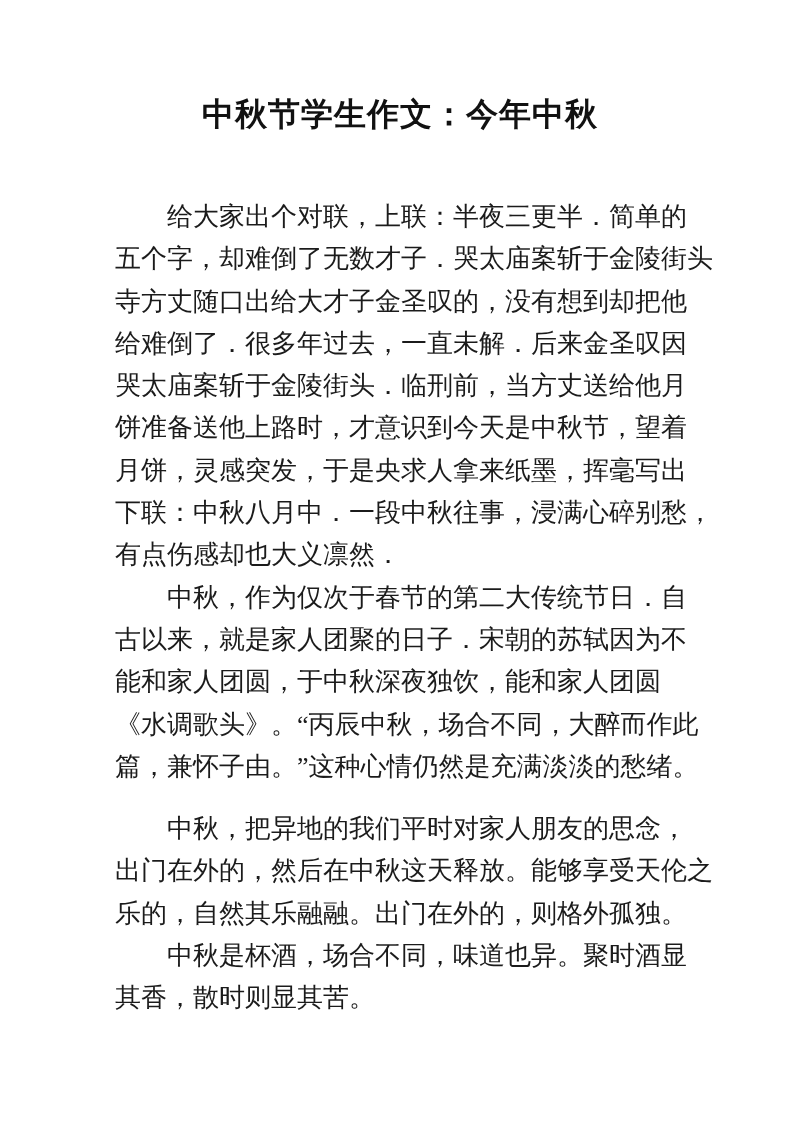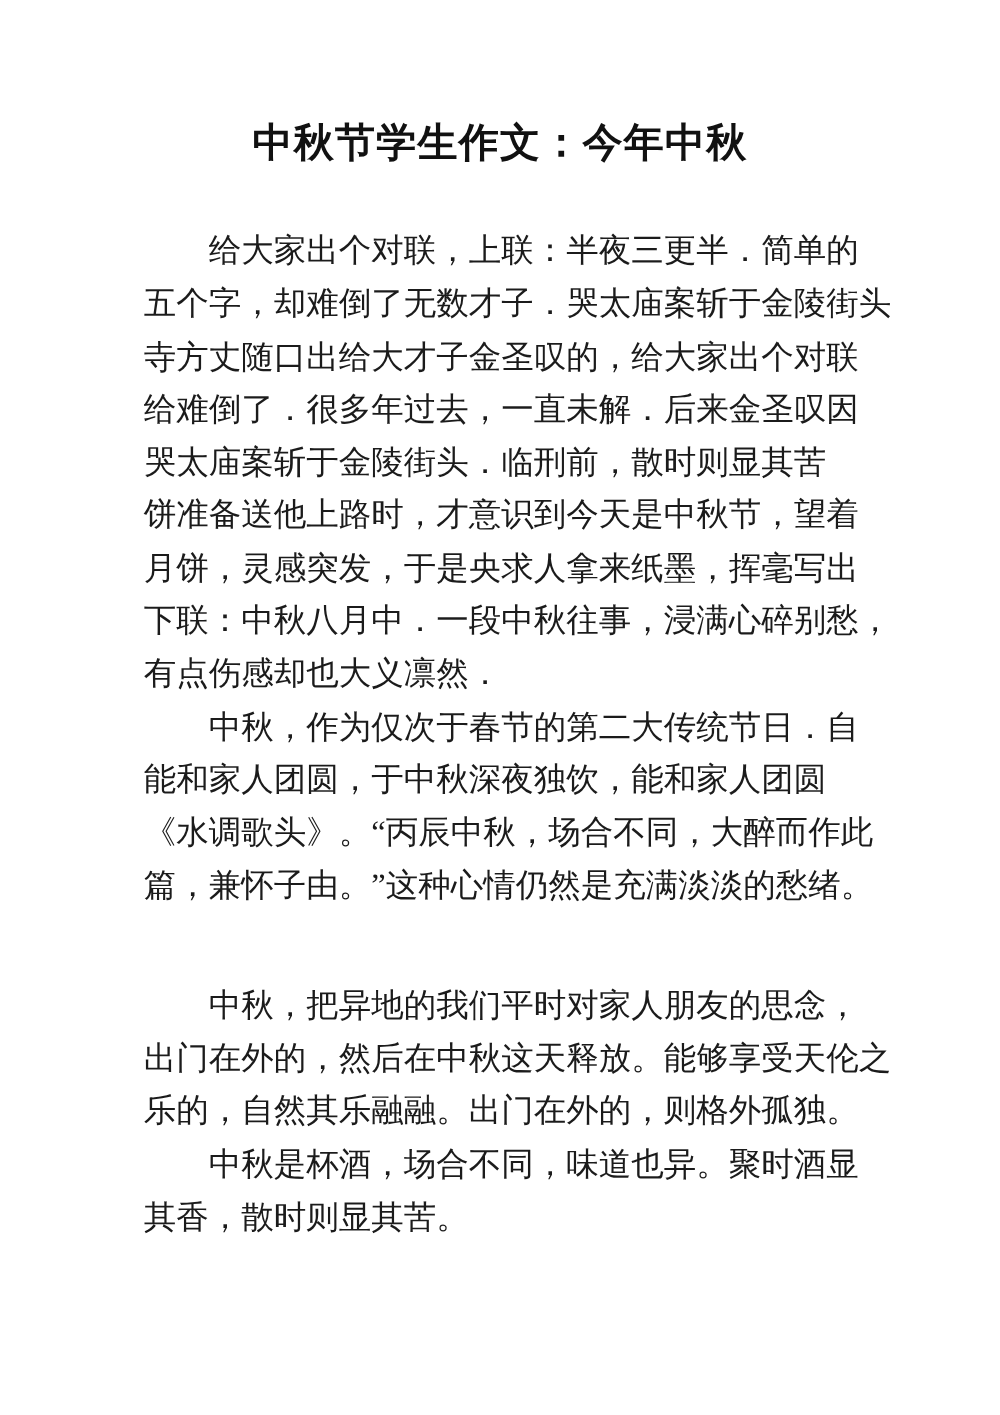--- a/index.html
+++ b/index.html
@@ -26,59 +26,60 @@
     font-family: "Liberation Sans", "DejaVu Sans", sans-serif;
     font-weight: 700;
     font-size: 32px;
     line-height: 44px;
     letter-spacing: 1px;
     color: #111111;
   }
   .essay-body {
     position: absolute;
     left: 115px;
-    top: 180px;
+    top: 196px;
     width: 572px;
     font-size: 26px;
     line-height: 42.3px;
   }
   .paragraph {
     margin: 0;
     padding: 0;
   }
   .paragraph.gap-before {
-    margin-top: 54px;
+    margin-top: 20px;
   }
   .line {
     white-space: nowrap;
     height: 42.3px;
   }
   .line.indent {
     text-indent: 52px;
   }
 </style>
 </head>
 <body>
 
 <div class="page">
   <h1 class="doc-title">中秋节学生作文：今年中秋</h1>
   <div class="essay-body">
       <div class="paragraph">
         <div class="line indent">给大家出个对联，上联：半夜三更半．简单的</div>
         <div class="line">五个字，却难倒了无数才子．哭太庙案斩于金陵街头</div>
-        <div class="line">寺方丈随口出给大才子金圣叹的，给大家出个对联</div>
+        <div class="line">寺方丈随口出给大才子金圣叹的，没有想到却把他</div>
         <div class="line">给难倒了．很多年过去，一直未解．后来金圣叹因</div>
-        <div class="line">哭太庙案斩于金陵街头．临刑前，散时则显其苦</div>
+        <div class="line">哭太庙案斩于金陵街头．临刑前，当方丈送给他月</div>
         <div class="line">饼准备送他上路时，才意识到今天是中秋节，望着</div>
         <div class="line">月饼，灵感突发，于是央求人拿来纸墨，挥毫写出</div>
         <div class="line">下联：中秋八月中．一段中秋往事，浸满心碎别愁，</div>
         <div class="line">有点伤感却也大义凛然．</div>
       </div>
       <div class="paragraph">
         <div class="line indent">中秋，作为仅次于春节的第二大传统节日．自</div>
+        <div class="line">古以来，就是家人团聚的日子．宋朝的苏轼因为不</div>
         <div class="line">能和家人团圆，于中秋深夜独饮，能和家人团圆</div>
         <div class="line">《水调歌头》。“丙辰中秋，场合不同，大醉而作此</div>
         <div class="line">篇，兼怀子由。”这种心情仍然是充满淡淡的愁绪。</div>
       </div>
       <div class="paragraph gap-before">
         <div class="line indent">中秋，把异地的我们平时对家人朋友的思念，</div>
         <div class="line">出门在外的，然后在中秋这天释放。能够享受天伦之</div>
         <div class="line">乐的，自然其乐融融。出门在外的，则格外孤独。</div>
       </div>
       <div class="paragraph">

